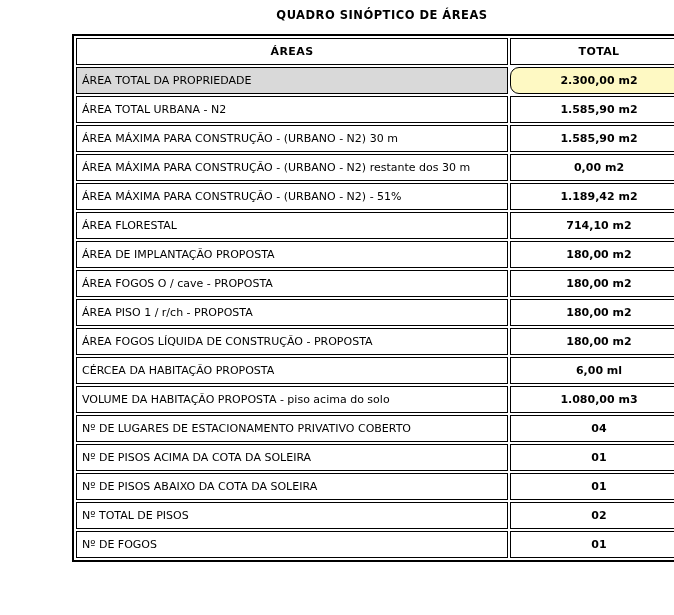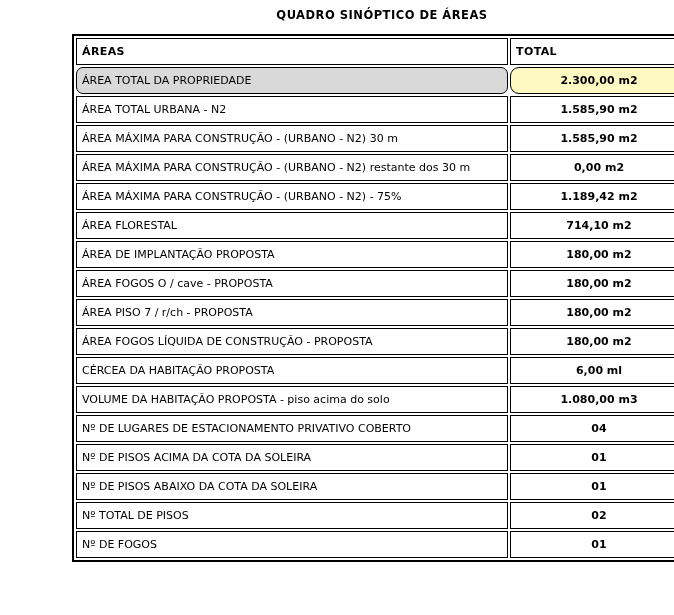--- a/index.html
+++ b/index.html
@@ -40,21 +40,21 @@
     border: 1px solid #000000;
     font-size: 11px;
     height: 23px;
     padding: 1px 5px;
     box-sizing: content-box;
     overflow: hidden;
     white-space: nowrap;
   }
   table.areas th {
     font-weight: bold;
-    text-align: left;
+    text-align: center;
     letter-spacing: 0.4px;
   }
   col.c-label { width: 432px; }
   col.c-value { width: 178px; }
   td.label-cell {
     text-align: left;
     font-weight: normal;
   }
   td.value-cell {
     text-align: center;
@@ -75,53 +75,53 @@
     </colgroup>
     <thead>
       <tr>
         <th>ÁREAS</th>
         <th>TOTAL</th>
       </tr>
     </thead>
     <tbody>
 
     <tr>
-          <td class="label-cell" style="background: rgb(217, 217, 217); border-radius: 7px;">ÁREA TOTAL DA PROPRIEDADE</td>
+          <td class="label-cell" style="background: rgb(217, 217, 217);">ÁREA TOTAL DA PROPRIEDADE</td>
           <td class="value-cell" style="background: #fef9c3; border-radius: 9px;">2.300,00 m2</td>
         </tr>
         <tr>
           <td class="label-cell">ÁREA TOTAL URBANA - N2</td>
           <td class="value-cell">1.585,90 m2</td>
         </tr>
         <tr>
           <td class="label-cell">ÁREA MÁXIMA PARA CONSTRUÇÃO - (URBANO - N2) 30 m</td>
           <td class="value-cell">1.585,90 m2</td>
         </tr>
         <tr>
           <td class="label-cell">ÁREA MÁXIMA PARA CONSTRUÇÃO - (URBANO - N2) restante dos 30 m</td>
           <td class="value-cell">0,00 m2</td>
         </tr>
         <tr>
-          <td class="label-cell">ÁREA MÁXIMA PARA CONSTRUÇÃO - (URBANO - N2) - 75%</td>
+          <td class="label-cell">ÁREA MÁXIMA PARA CONSTRUÇÃO - (URBANO - N2) - 51%</td>
           <td class="value-cell">1.189,42 m2</td>
         </tr>
         <tr>
           <td class="label-cell">ÁREA FLORESTAL</td>
           <td class="value-cell">714,10 m2</td>
         </tr>
         <tr>
           <td class="label-cell">ÁREA DE IMPLANTAÇÃO PROPOSTA</td>
           <td class="value-cell">180,00 m2</td>
         </tr>
         <tr>
           <td class="label-cell">ÁREA FOGOS O / cave - PROPOSTA</td>
           <td class="value-cell">180,00 m2</td>
         </tr>
         <tr>
-          <td class="label-cell">ÁREA PISO 7 / r/ch - PROPOSTA</td>
+          <td class="label-cell">ÁREA PISO 1 / r/ch - PROPOSTA</td>
           <td class="value-cell">180,00 m2</td>
         </tr>
         <tr>
           <td class="label-cell">ÁREA FOGOS LÍQUIDA DE CONSTRUÇÃO - PROPOSTA</td>
           <td class="value-cell">180,00 m2</td>
         </tr>
         <tr>
           <td class="label-cell">CÉRCEA DA HABITAÇÃO PROPOSTA</td>
           <td class="value-cell">6,00 ml</td>
         </tr>

